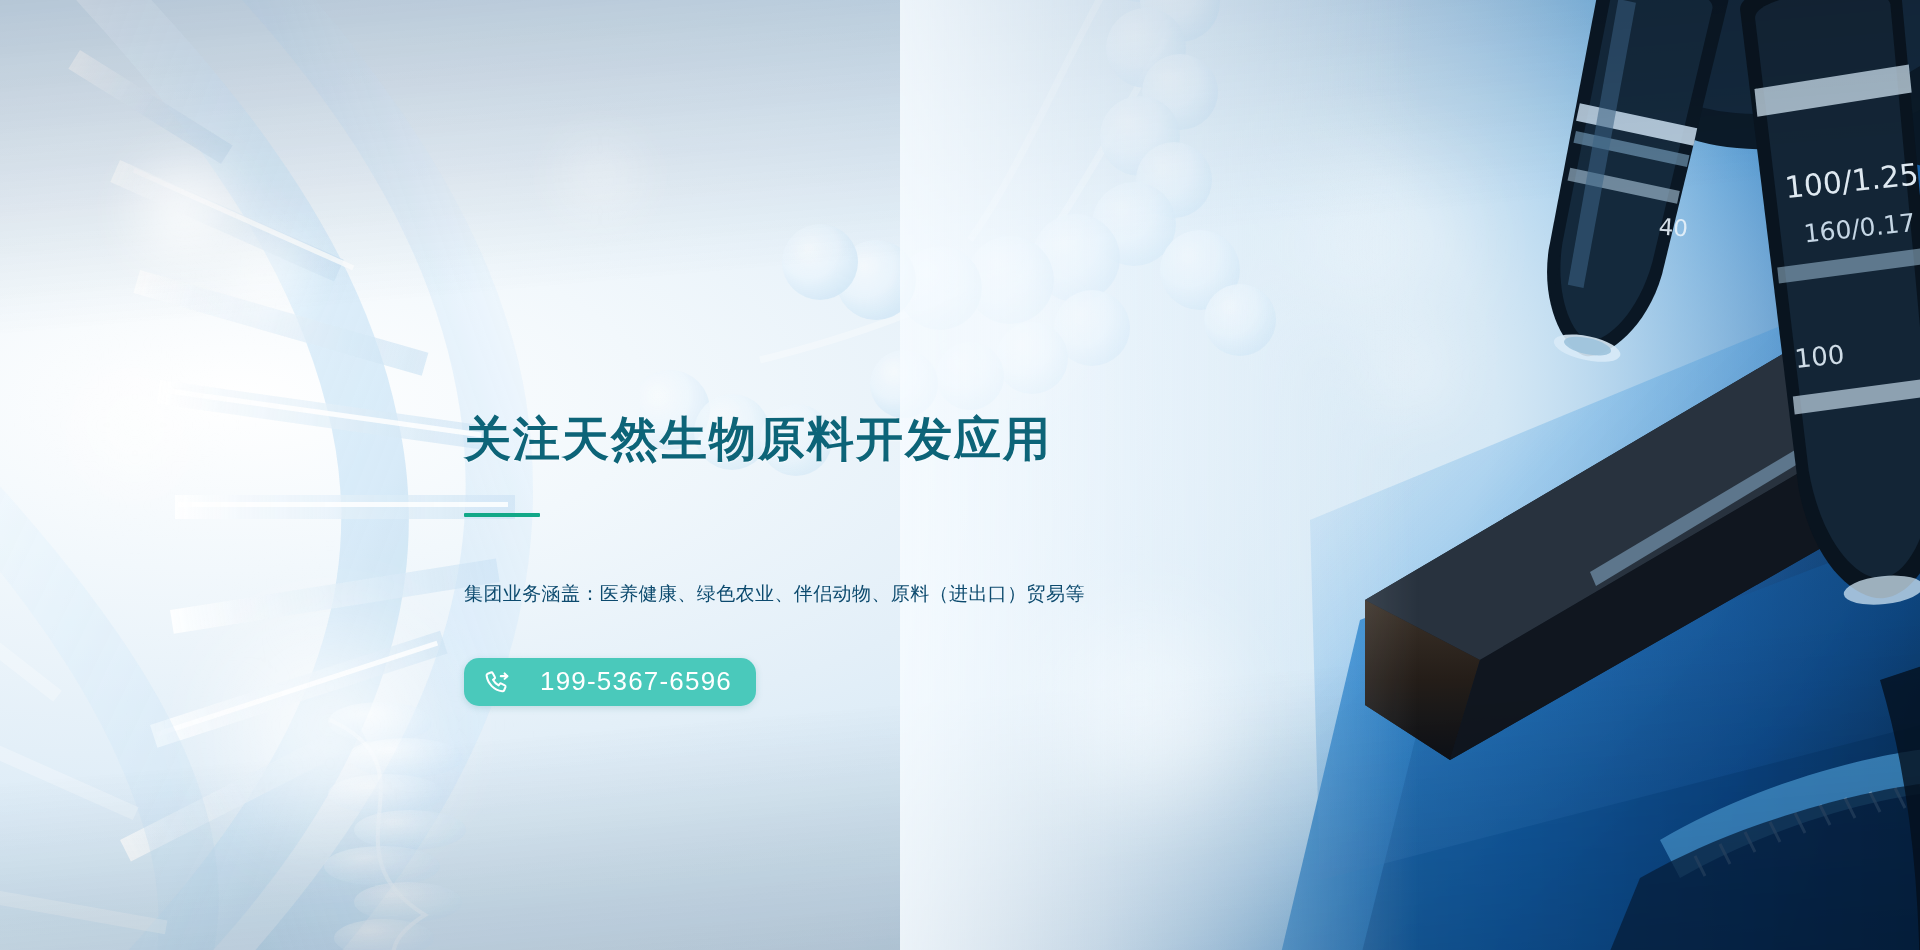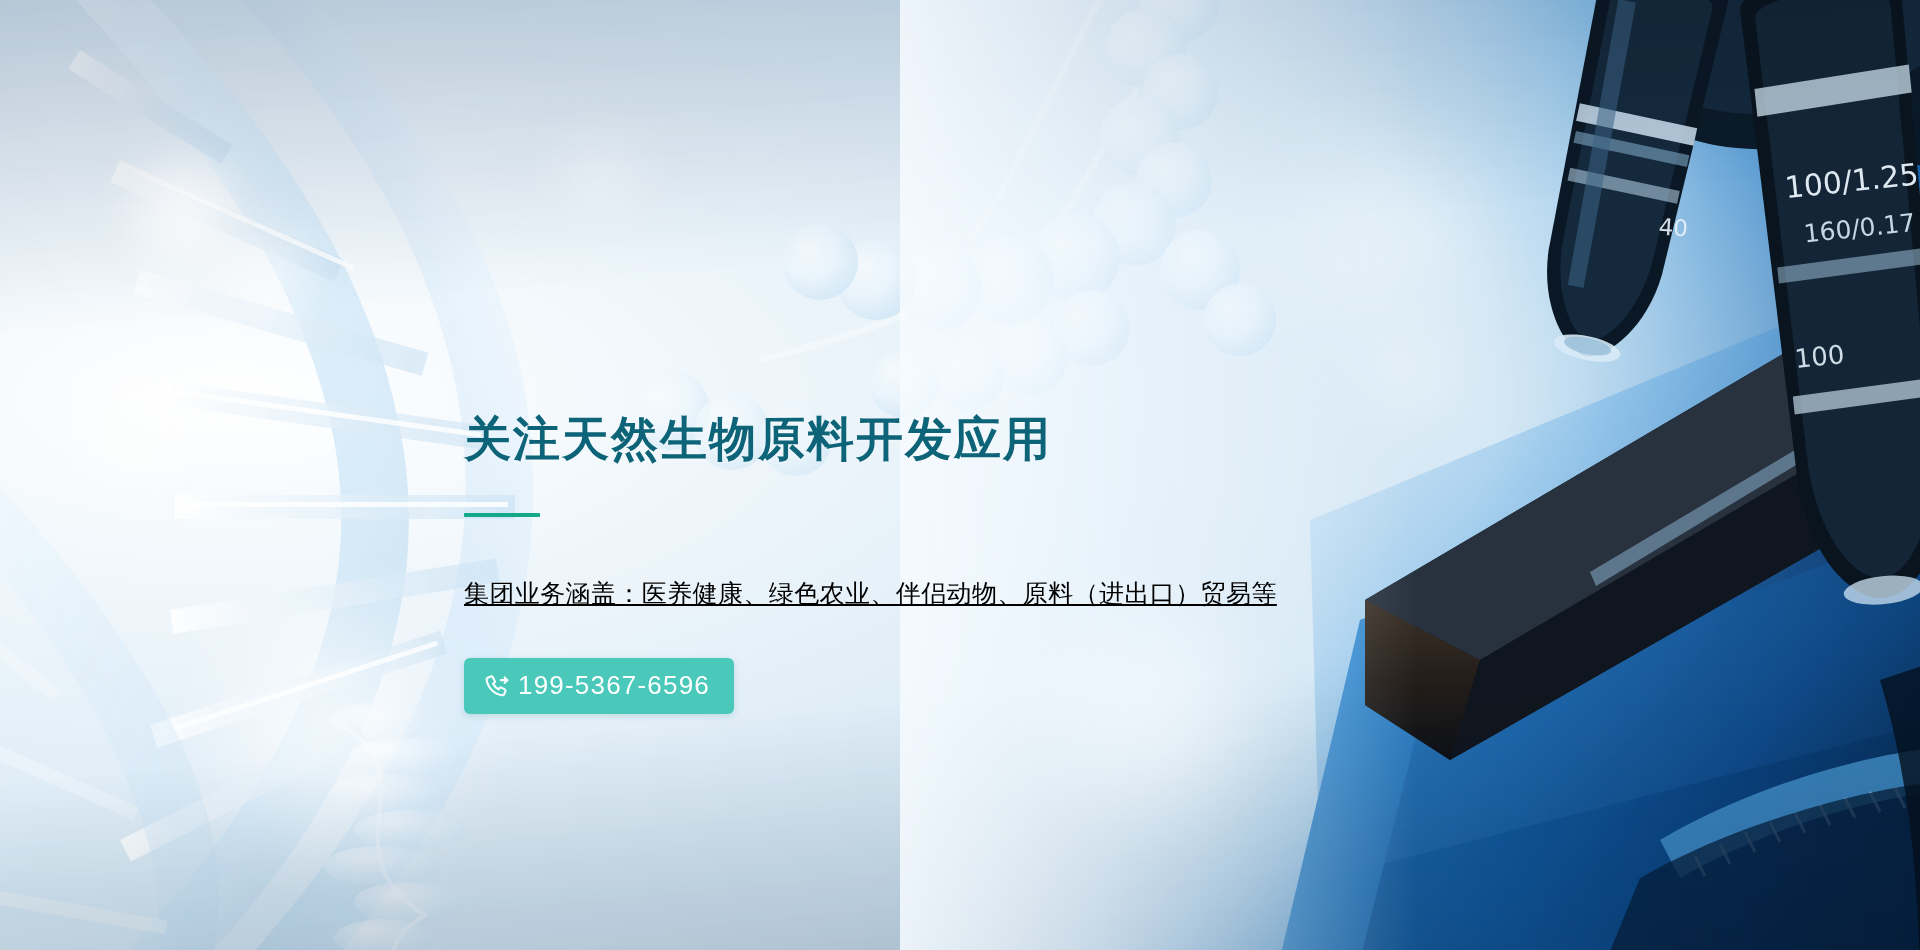--- a/index.html
+++ b/index.html
@@ -90,31 +90,31 @@
     color:#0d6478;
     text-shadow:0 1px 2px rgba(255,255,255,.55);
     white-space:nowrap;
   }
   .rule{
     width:76px; height:4px; background:#12a888;
     margin-top:48px; border-radius:1px;
   }
   .desc{
     margin-top:56px;
-    font-size:25px; line-height:41px;
-    color:#000000; letter-spacing:.4px;text-decoration:underline;
+    font-size:19px; line-height:41px;
+    color:#0c4a6e; letter-spacing:.4px;
   }
   .desc p{ white-space:nowrap; }
 
   .cta{
-    display:inline-flex; align-items:center; gap:8px;
+    display:inline-flex; align-items:center; gap:30px;
     margin-top:44px;
-    height:56px; padding:0 24px 0 20px;
+    height:48px; padding:0 24px 0 20px;
     background:#4ac9bb;
-    border-radius:6px;
+    border-radius:15px;
     border:none; cursor:pointer;
     box-shadow:0 2px 7px rgba(28,120,120,.18);
   }
   .cta .ph{ width:26px; height:26px; display:block; flex:0 0 auto; }
   .cta .num{
     color:#ffffff; font-size:26px; font-weight:400; letter-spacing:1.2px;
     font-family:"Liberation Sans","DejaVu Sans",sans-serif;
     white-space:nowrap;
   }
 </style>

